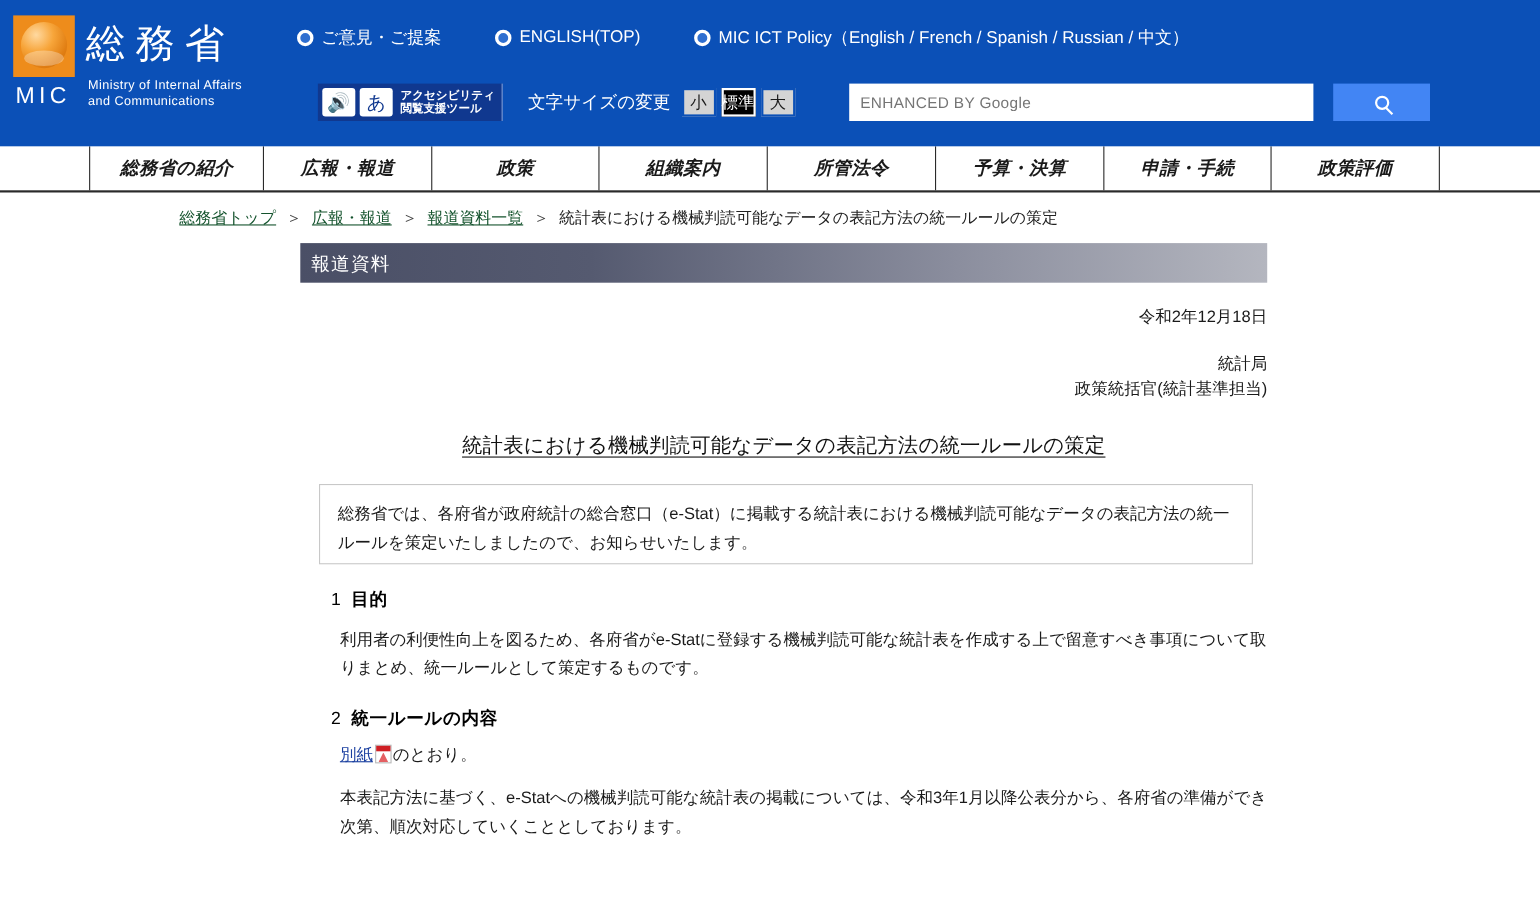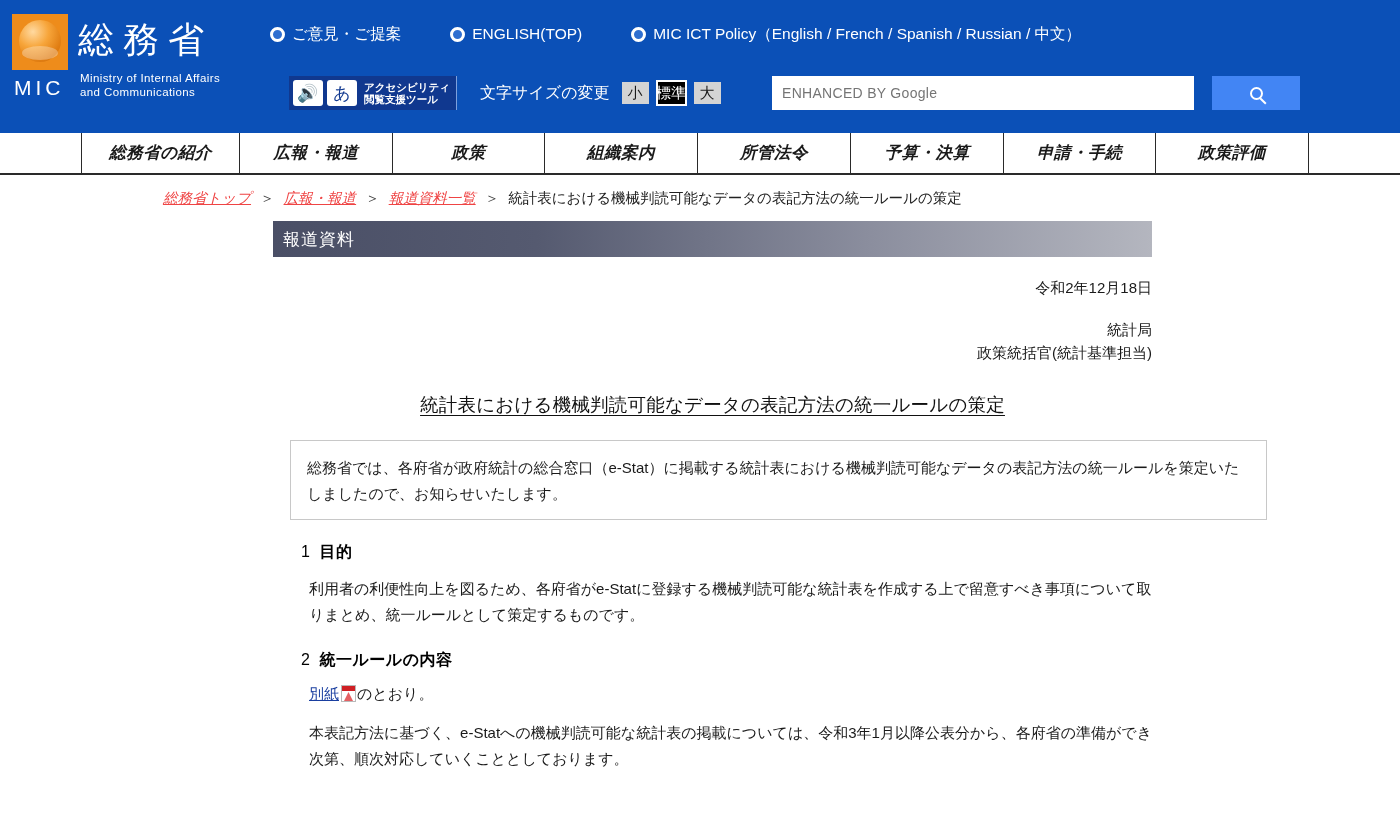--- a/index.html
+++ b/index.html
@@ -210,23 +210,22 @@
   
   .content { width: 1400px; padding: 0; position: relative; }
 
   .breadcrumb {
     padding: 14px 0 0 163px;
     font-size: 14.5px;
     color: #222222;
     white-space: nowrap;
   }
   .breadcrumb a {
-    color: #ef4444;
+    color: #14532d;
     text-decoration: underline;
-    font-style: italic;
   }
   .bc-sep { margin: 0 5px; color: #444; }
 
   .banner {
     margin: 13px 0 0 273px;
     width: 879px; height: 36px;
     background: linear-gradient(to right, #4a4f66 0%, #555a70 30%, #8b8e9e 68%, #b4b6bf 100%);
     display: flex; align-items: center;
   }
   .banner-text {
@@ -255,24 +254,24 @@
     font-size: 18.5px;
     color: #111111;
     letter-spacing: 0.2px;
   }
   .doc-title span {
     text-decoration: underline;
     text-underline-offset: 4px;
   }
 
   .summary-box {
-    width: 977px;
+    width: 849px;
     margin: 23px 0 0 290px;
     border: 1px solid #c8c8c8;
-    padding: 14px 16px 12px 16px;
+    padding: 14px 16px 5px 16px;
     font-size: 15px;
     line-height: 26px;
     color: #1a1a1a;
   }
 
   .sec-head {
     margin: 22px 0 0 301px;
     font-size: 16px;
     color: #000000;
     font-weight: bold;

